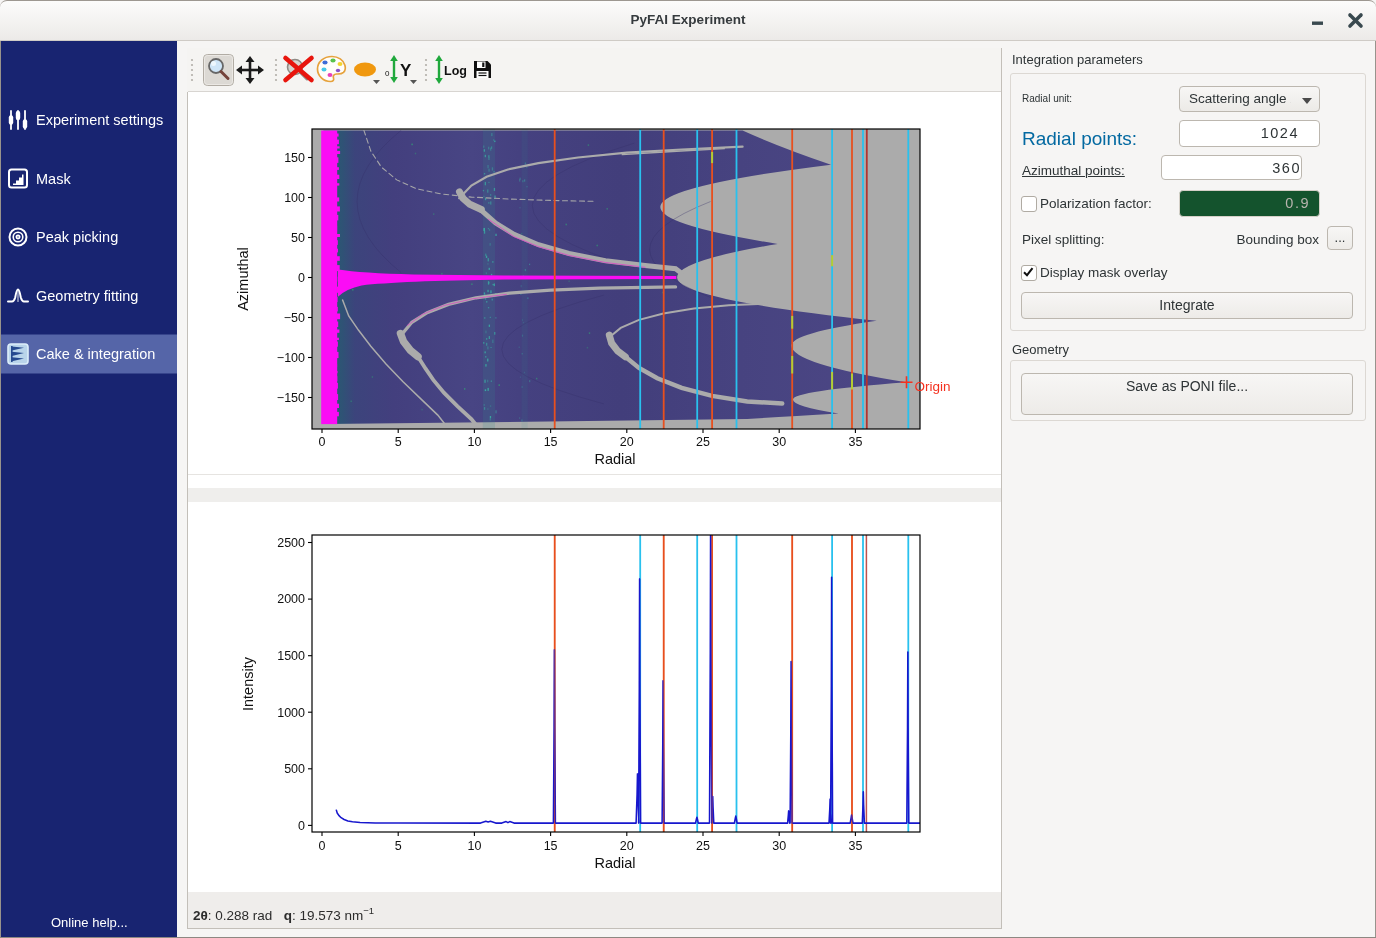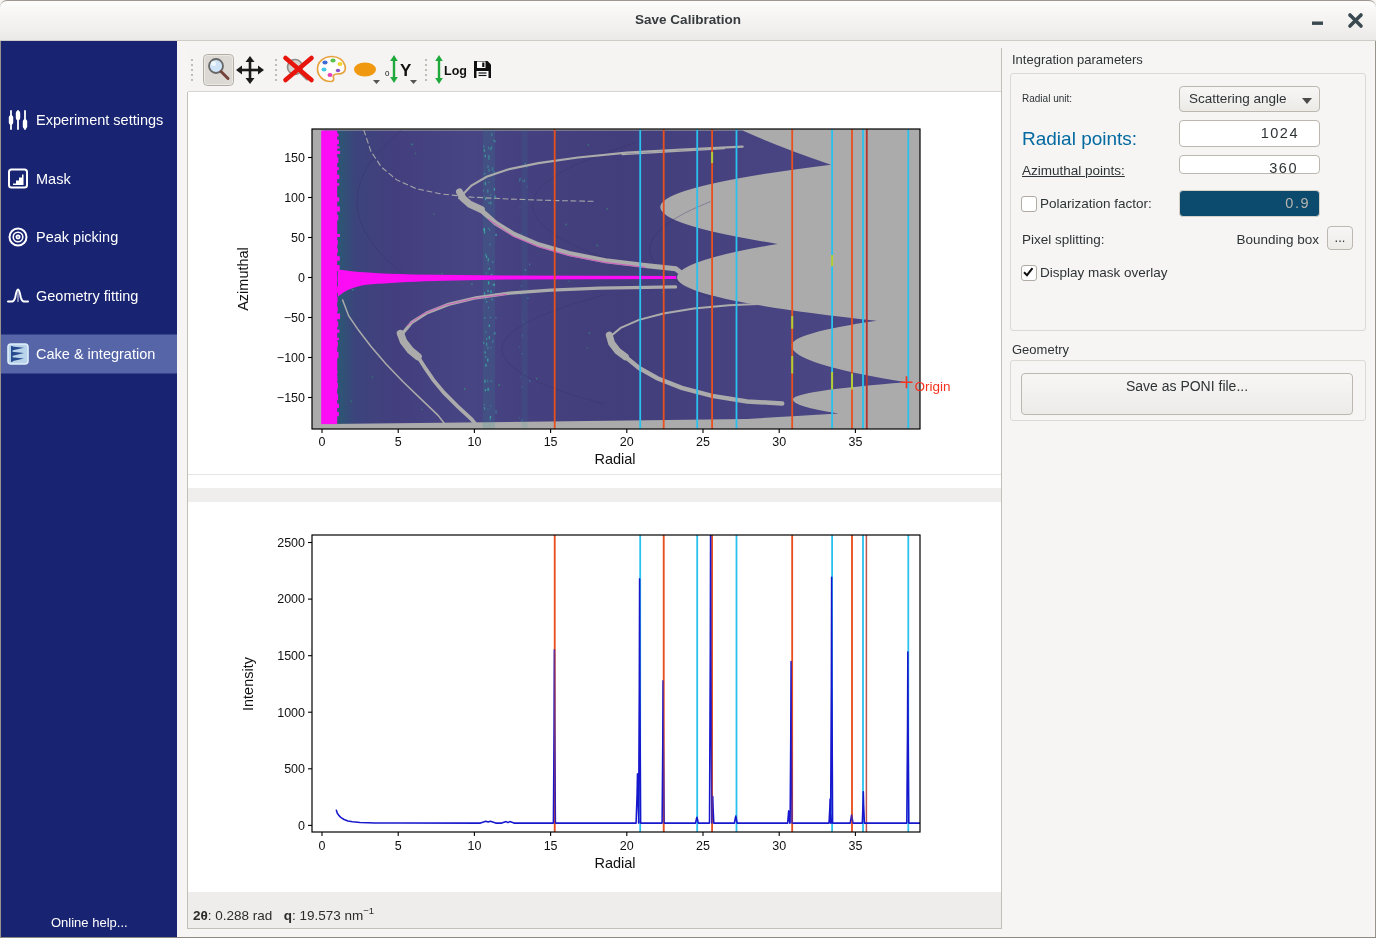--- a/index.html
+++ b/index.html
@@ -3,21 +3,21 @@
 * { margin:0; padding:0; }
 body { width:1376px; height:938px; position:relative; overflow:hidden;
        background:#f6f5f4; font-family:"Liberation Sans",sans-serif; }
 </style></head>
 <body>
 
 <div style="position:absolute;left:0;top:0;width:1376px;height:41px;
   background:linear-gradient(#fcfcfb,#eceae8);border-bottom:1px solid #cfcbc6;
   border-top:1px solid #9d9891;border-radius:7px 7px 0 0;box-sizing:border-box;"></div>
 <div style="position:absolute;left:0;top:12px;width:1376px;text-align:center;
-  font-size:13.5px;font-weight:bold;color:#363b3e;">Save Calibration</div>
+  font-size:13.5px;font-weight:bold;color:#363b3e;">PyFAI Experiment</div>
 <svg width="60" height="30" style="position:absolute;left:1305px;top:6px">
   <rect x="7" y="15.5" width="11" height="3.4" fill="#39494f"></rect>
   <g stroke="#39494f" stroke-width="3.6" stroke-linecap="round">
     <line x1="45" y1="9" x2="56" y2="20"></line>
       <line x1="56" y1="9" x2="45" y2="20"></line>
     </g>
 </svg>
 
 <svg width="177" height="897" style="position:absolute;left:0;top:41px">
 <rect width="177" height="897" fill="#182471"></rect>
@@ -479,32 +479,33 @@
 <div style="position:absolute;left:17px;top:52px;font-size:10px;color:#2e3436;">Radial unit:</div>
 <div style="position:absolute;left:174px;top:45px;width:141px;height:26px;background:linear-gradient(#f7f6f5,#eceae7);border:1px solid #bcb7af;border-radius:4px;box-sizing:border-box;">
 <div style="position:absolute;left:9px;top:0;width:102px;height:24px;overflow:hidden;font-size:13.5px;color:#2e3436;line-height:24px;white-space:nowrap;">Scattering angle 2</div>
 <svg width="12" height="8" style="position:absolute;right:6px;top:10px">
         <path d="M 1 1 L 11 1 L 6 7 Z" fill="#4a4a4a"></path>
       </svg>
     </div>
 <div style="position:absolute;left:17px;top:87px;font-size:19px;color:#0369a1;">Radial points:</div>
 <div style="position:absolute;left:174px;top:79px;width:141px;height:27px;background:#ffffff;border:1px solid #bcb7af;border-radius:4px;box-sizing:border-box;font-size:14.5px;color:#2e3436;text-align:right;padding-right:20px;line-height:25px;letter-spacing:1.5px;">1024</div>
 <div style="position:absolute;left:17px;top:122px;font-size:13.5px;color:#2e3436;text-decoration:underline;">Azimuthal points:</div>
-<div style="position:absolute;left:174px;top:114px;width:141px;height:19px;background:#ffffff;border:1px solid #bcb7af;border-radius:4px;box-sizing:border-box;font-size:14.5px;color:#2e3436;text-align:right;padding-right:21px;line-height:25px;letter-spacing:1.5px;">360</div>
+<div style="position:absolute;left:156px;top:114px;width:141px;height:25px;background:#ffffff;border:1px solid #bcb7af;border-radius:4px;box-sizing:border-box;font-size:14.5px;color:#2e3436;text-align:right;padding-right:0;line-height:25px;letter-spacing:1.5px;">360</div>
 <div style="position:absolute;left:16px;top:155px;width:14px;height:14px;background:#fff;border:1px solid #b0aba3;border-radius:3px;"></div>
 <div style="position:absolute;left:35px;top:155px;font-size:13.5px;color:#2e3436;">Polarization factor:</div>
-<div style="position:absolute;left:174px;top:149px;width:141px;height:27px;background:#0c4a6e;border:1px solid #d5d0c8;border-radius:4px;box-sizing:border-box;font-size:14.5px;color:#b8b4ae;text-align:right;padding-right:9px;line-height:25px;letter-spacing:1.5px;">0.9</div>
+<div style="position:absolute;left:174px;top:149px;width:141px;height:27px;background:#14532d;border:1px solid #d5d0c8;border-radius:4px;box-sizing:border-box;font-size:14.5px;color:#b8b4ae;text-align:right;padding-right:9px;line-height:25px;letter-spacing:1.5px;">0.9</div>
 <div style="position:absolute;left:17px;top:191px;font-size:13.5px;color:#2e3436;">Pixel splitting:</div>
 <div style="position:absolute;left:128px;top:191px;width:186px;font-size:13.5px;color:#2e3436;text-align:right;">Bounding box</div>
 <div style="position:absolute;left:322px;top:185px;width:26px;height:24px;background:linear-gradient(#f7f6f5,#edebe8);border:1px solid #bcb7af;border-radius:4px;box-sizing:border-box;font-size:13px;color:#2e3436;text-align:center;line-height:22px;">...</div>
 <div style="position:absolute;left:16px;top:224px;width:14px;height:14px;background:#fff;border:1px solid #b0aba3;border-radius:3px;">
       <svg width="14" height="14" style="position:absolute;left:-1px;top:-1px">
         <path d="M 3 7.2 L 6 10.2 L 11.5 3.2" fill="none" stroke="#101010" stroke-width="2"></path>
       </svg>
     </div>
 <div style="position:absolute;left:35px;top:224px;font-size:13.5px;color:#2e3436;">Display mask overlay</div>
+<div style="position:absolute;left:16px;top:251px;width:332px;height:27px;background:linear-gradient(#f7f6f5,#edebe8);border:1px solid #bcb7af;border-radius:4px;box-sizing:border-box;font-size:14px;color:#2e3436;text-align:center;line-height:25px;">Integrate</div>
 <div style="position:absolute;left:7px;top:301px;font-size:13px;color:#2e3436;">Geometry</div>
 <div style="position:absolute;left:5px;top:319px;width:354px;height:59px;border:1px solid #dcd8d3;border-radius:3px;"></div>
 <div style="position:absolute;left:16px;top:332px;width:332px;height:42px;background:linear-gradient(#f7f6f5,#edebe8);border:1px solid #bcb7af;border-radius:4px;box-sizing:border-box;font-size:14px;color:#2e3436;text-align:center;line-height:25px;">Save as PONI file...</div>
 </div>
 
 <div style="position:absolute;left:0;top:41px;width:1px;height:897px;background:#98938c;"></div>
 <div style="position:absolute;right:0;top:41px;width:1px;height:897px;background:#98938c;"></div>
 <div style="position:absolute;left:0;bottom:0;width:1376px;height:1px;background:#8d8882;"></div>
 </body></html>

